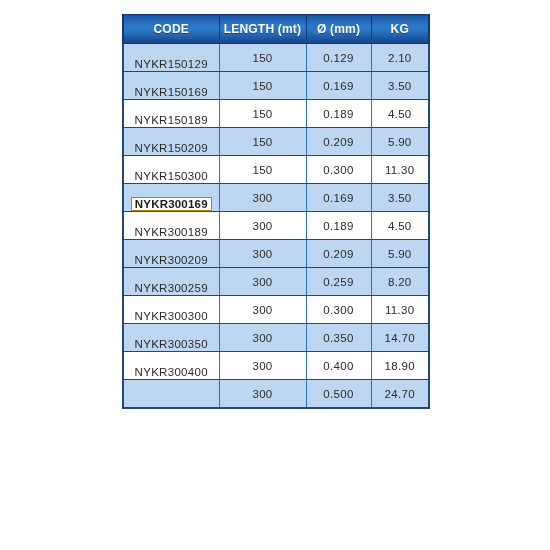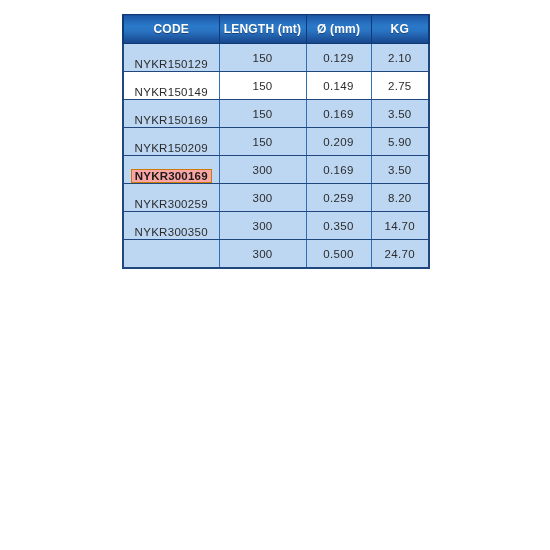--- a/index.html
+++ b/index.html
@@ -82,21 +82,21 @@
   tbody td.td-last  { border-right: 2px solid #20477e; margin-left: 24px; }
 
   tbody tr.row-alt td { background: #bdd7f2; }
   tbody tr.row-plain td { background: #ffffff; }
 
   tbody tr:last-child td { border-bottom: 2px solid #20477e; }
 
   .code-cell span.code-text { display: inline-block; padding: 1px 2px; margin-top: 12px; }
 
   .code-cell.highlight span.code-text {
-    background: #fca5a5;
+    background: #ffffff;
     color: #1a1a1a;
     font-weight: bold;
     border: 1px solid #c97d08;
     padding: 0 3px;
     letter-spacing: 0.2px;
   }
 </style>
 </head>
 <body>
 
@@ -117,55 +117,85 @@
           <th class="th-last">KG</th>
         </tr>
       </thead>
       <tbody id="table-body">
           <tr class="row-alt">
             <td class="td-first code-cell"><span class="code-text">NYKR150129</span></td>
             <td>150</td>
             <td>0.129</td>
             <td class="td-last">2.10</td>
           </tr>
-          <tr class="row-plain">
-            <td class="td-first code-cell"><span class="code-text">NYKR150149</span></td>
-            <td>150</td>
-            <td>0.149</td>
-            <td class="td-last">2.75</td>
-          </tr>
           <tr class="row-alt">
             <td class="td-first code-cell"><span class="code-text">NYKR150169</span></td>
             <td>150</td>
             <td>0.169</td>
             <td class="td-last">3.50</td>
           </tr>
+          <tr class="row-plain">
+            <td class="td-first code-cell"><span class="code-text">NYKR150189</span></td>
+            <td>150</td>
+            <td>0.189</td>
+            <td class="td-last">4.50</td>
+          </tr>
           <tr class="row-alt">
             <td class="td-first code-cell"><span class="code-text">NYKR150209</span></td>
             <td>150</td>
             <td>0.209</td>
             <td class="td-last">5.90</td>
           </tr>
+          <tr class="row-plain">
+            <td class="td-first code-cell"><span class="code-text">NYKR150300</span></td>
+            <td>150</td>
+            <td>0.300</td>
+            <td class="td-last">11.30</td>
+          </tr>
           <tr class="row-alt">
             <td class="td-first code-cell highlight"><span class="code-text">NYKR300169</span></td>
             <td>300</td>
             <td>0.169</td>
             <td class="td-last">3.50</td>
           </tr>
+          <tr class="row-plain">
+            <td class="td-first code-cell"><span class="code-text">NYKR300189</span></td>
+            <td>300</td>
+            <td>0.189</td>
+            <td class="td-last">4.50</td>
+          </tr>
+          <tr class="row-alt">
+            <td class="td-first code-cell"><span class="code-text">NYKR300209</span></td>
+            <td>300</td>
+            <td>0.209</td>
+            <td class="td-last">5.90</td>
+          </tr>
           <tr class="row-alt">
             <td class="td-first code-cell"><span class="code-text">NYKR300259</span></td>
             <td>300</td>
             <td>0.259</td>
             <td class="td-last">8.20</td>
           </tr>
+          <tr class="row-plain">
+            <td class="td-first code-cell"><span class="code-text">NYKR300300</span></td>
+            <td>300</td>
+            <td>0.300</td>
+            <td class="td-last">11.30</td>
+          </tr>
           <tr class="row-alt">
             <td class="td-first code-cell"><span class="code-text">NYKR300350</span></td>
             <td>300</td>
             <td>0.350</td>
             <td class="td-last">14.70</td>
+          </tr>
+          <tr class="row-plain">
+            <td class="td-first code-cell"><span class="code-text">NYKR300400</span></td>
+            <td>300</td>
+            <td>0.400</td>
+            <td class="td-last">18.90</td>
           </tr>
           <tr class="row-alt">
             <td class="td-first code-cell"></td>
             <td>300</td>
             <td>0.500</td>
             <td class="td-last">24.70</td>
           </tr>
         </tbody>
     </table>
   </div>

